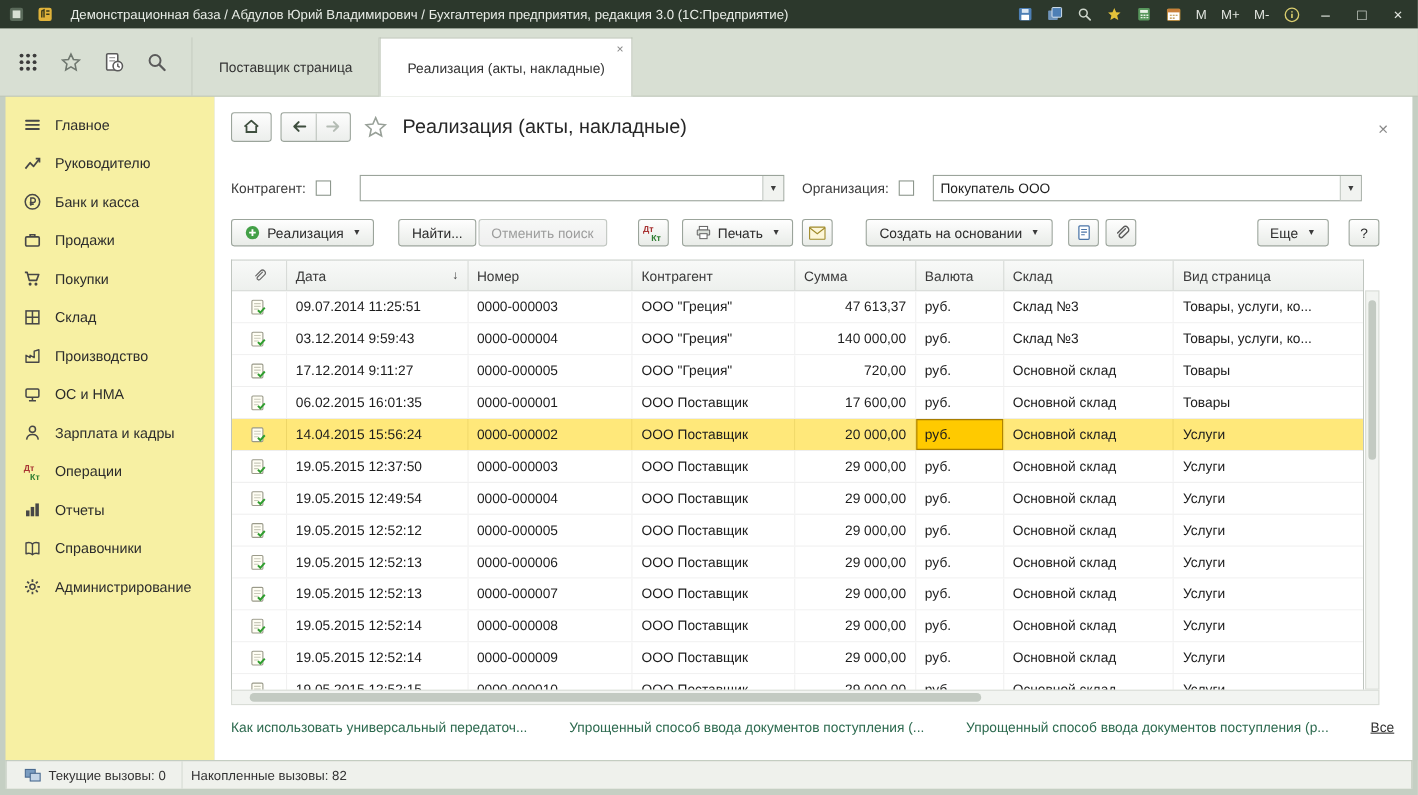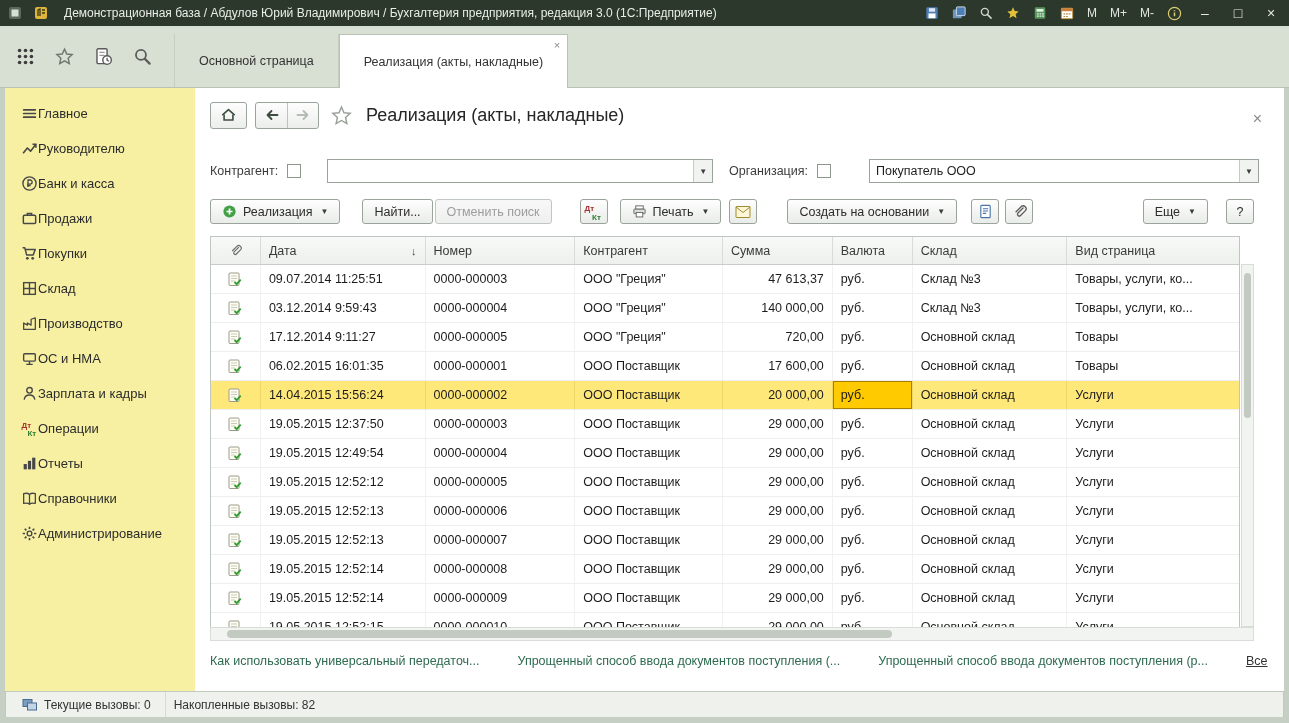--- a/index.html
+++ b/index.html
@@ -20,21 +20,21 @@
 .tool-ic{cursor:pointer}
 .tabs{display:flex;align-items:flex-end;margin-left:6px}
 .tab{height:53px;display:flex;align-items:center;padding:0 24px;font-size:12.5px;color:#333;border-right:1px solid #c6cec1;cursor:pointer;position:relative}
 .tab:first-child{border-left:1px solid #c6cec1}
 .tab.active{background:#fff;border:1px solid #b9c2b4;border-bottom:none;margin-bottom:-1px;height:54px}
 .tab-close{position:absolute;top:4px;right:7px;font-size:11px;color:#8a8a8a;cursor:pointer}
 
 
 .content{position:absolute;top:88px;left:0;width:1289px;height:603px;display:flex;padding:0 5px;background:#c5cfc3}
 .sidebar{width:190px;background:#f7f0a3;padding-top:8px;flex:none}
-.side-item{height:35px;display:flex;align-items:center;padding-left:16px;font-size:13px;color:#2c2c2c;cursor:pointer;white-space:nowrap}
+.side-item{height:35px;display:flex;align-items:center;gap:12px;padding-left:16px;font-size:13px;color:#2c2c2c;cursor:pointer;white-space:nowrap}
 .sicon{width:17px;flex:none}
 .main{flex:1;background:#fff;position:relative;overflow:hidden}
 
 
 .navrow{position:absolute;left:15px;top:12px;height:30px;display:flex;align-items:center}
 .navbtn{width:37px;height:27px;border:1px solid #9ba49b;border-radius:3px;background:linear-gradient(#fdfdfd,#eceeec);display:flex;align-items:center;justify-content:center;cursor:pointer}
 .histgroup{display:flex;margin-left:8px;border:1px solid #9ba49b;border-radius:3px;overflow:hidden;background:linear-gradient(#fdfdfd,#eceeec)}
 .histbtn{width:31px;height:25px;display:flex;align-items:center;justify-content:center;cursor:pointer}
 .histbtn+.histbtn{border-left:1px solid #bcc3bc}
 .fav{margin-left:12px;cursor:pointer}
@@ -42,21 +42,21 @@
 .page-close{position:absolute;top:24px;right:22px;font-size:16px;color:#8a8a8a;cursor:pointer;line-height:14px}
 
 
 .filterrow{position:absolute;left:15px;top:70px;height:26px;display:flex;align-items:center}
 .flabel{color:#3c3c3c;white-space:nowrap}
 .checkbox{width:14px;height:14px;border:1px solid #8d978d;background:#fff;margin-left:9px;cursor:pointer;flex:none}
 .combo{display:flex;height:24px;border:1px solid #9ba49b;background:#fff}
 .combo-input{flex:1;border:none;outline:none;font-family:"Liberation Sans",sans-serif;font-size:12.5px;padding:0 6px;background:transparent;color:#1e1e1e}
 .combo-btn{width:19px;border-left:1px solid #c5cbc5;background:#f1f3f0;display:flex;align-items:center;justify-content:center;font-size:8px;color:#3d3d3d;cursor:pointer}
 .combo1{width:386px;margin-left:26px}
-.combo2{width:390px;margin-left:38px}
+.combo2{width:390px;margin-left:17px}
 .flabel2{margin-left:16px}
 
 
 .toolrow{position:absolute;left:15px;right:15px;top:110px;height:27px;display:flex;align-items:center}
 .btn{height:25px;display:inline-flex;align-items:center;gap:6px;padding:0 11px;background:linear-gradient(#fefefe,#e9ece8);border:1px solid #9ba49b;border-radius:3px;font-size:12.5px;color:#2c2c2c;cursor:pointer;white-space:nowrap}
 .btn.disabled{color:#9d9d9d;border-color:#c0c6c0;background:linear-gradient(#f7f8f7,#efefef);cursor:default}
 .iconbtn{width:28px;padding:0;justify-content:center}
 .arrow{font-size:8px;color:#3a3a3a;margin-left:2px}
 
 
@@ -197,21 +197,21 @@
       </span>
     <span class="tool-ic">
         <svg width="19" height="19" viewBox="0 0 16 16">
           <circle cx="6.7" cy="6.7" r="4.2" stroke="#5a5a5a" stroke-width="1.5" fill="none"></circle>
           <path d="M10 10l4 4" stroke="#5a5a5a" stroke-width="1.8" stroke-linecap="round"></path>
         </svg>
       </span>
   </div>
   <div class="tabs">
     <div class="tab">
-        <span>Основной страница</span>
+        <span>Поставщик страница</span>
       </div>
     <div class="tab active">
       <span>Реализация (акты, накладные)</span>
       <span class="tab-close">×</span>
     </div>
   </div>
 </div>
 
 <div class="content">
 

